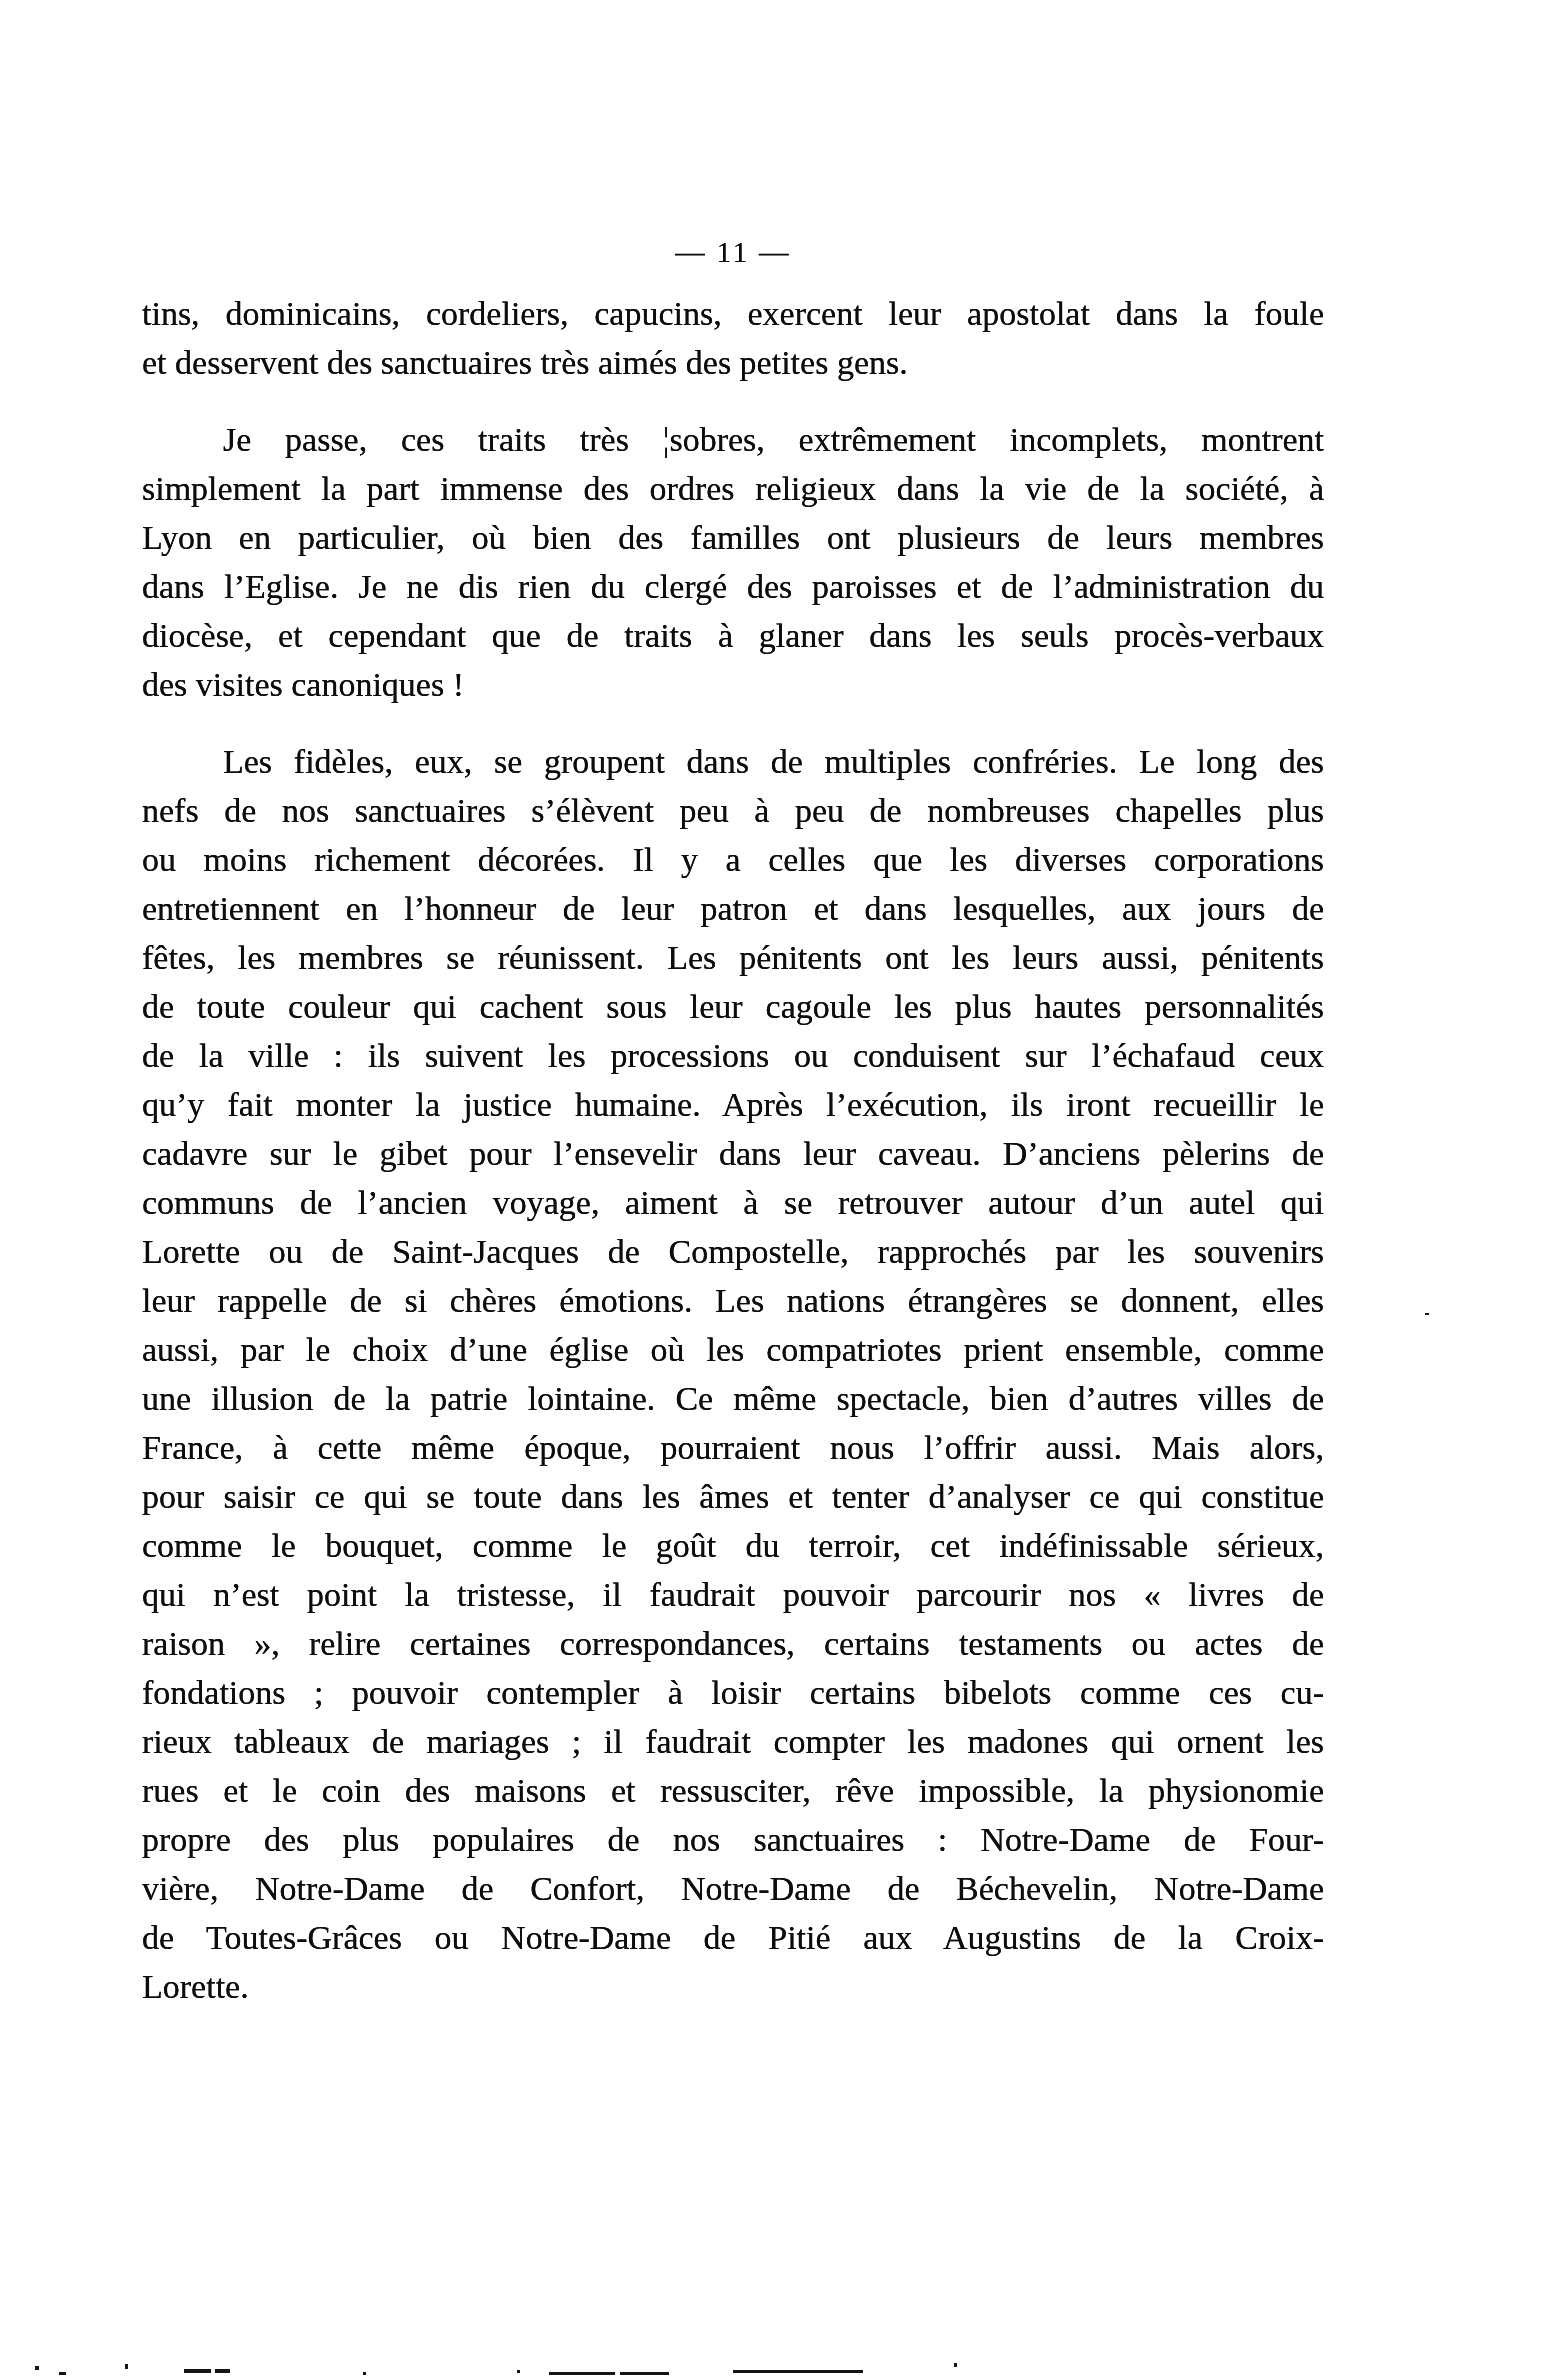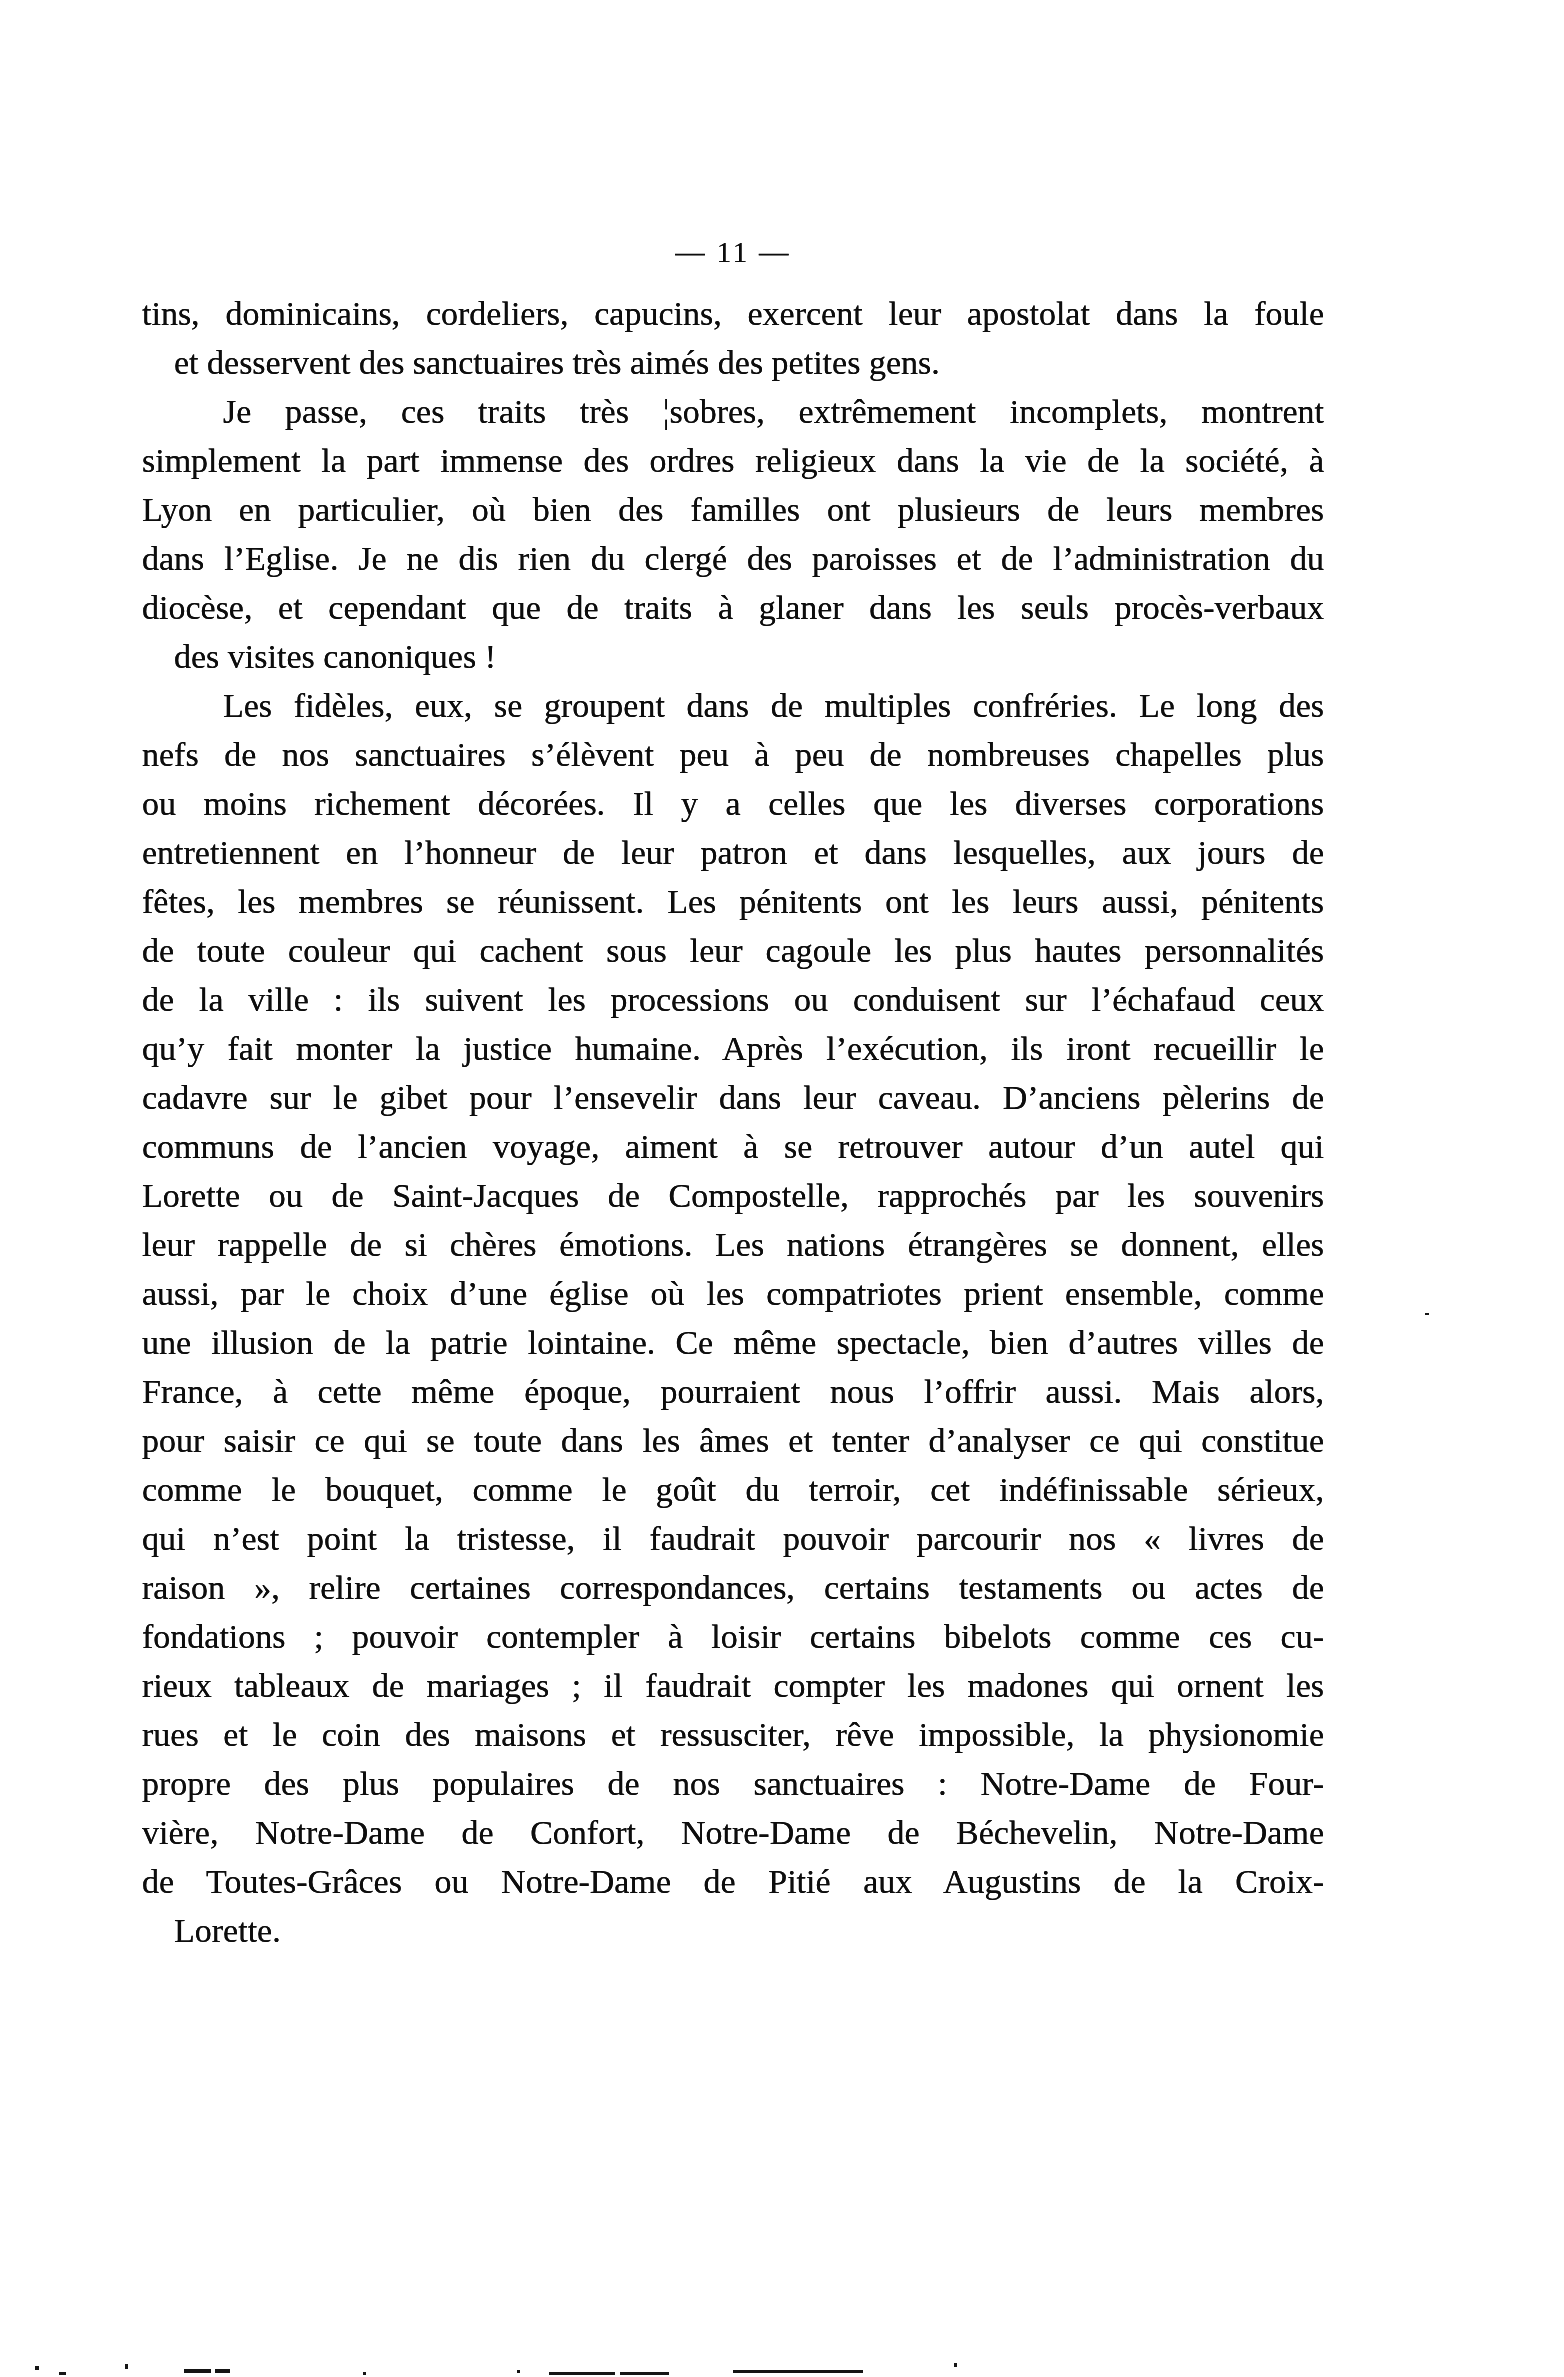--- a/index.html
+++ b/index.html
@@ -37,24 +37,24 @@
     text-shadow: 0 0 0.4px currentColor;
   }
   .line {
     height: 49px;
     text-align: justify;
     text-align-last: justify;
     white-space: nowrap;
   }
   .line.indent {
     text-indent: 81px;
+    margin-top: 28px;
   }
   .line.para-end {
     text-align-last: left;
-    margin-left: 32px;
   }
   .artifact {
     position: absolute;
     background: #151515;
   }
 </style>
 </head>
 <body>
 
 <div class="page">

